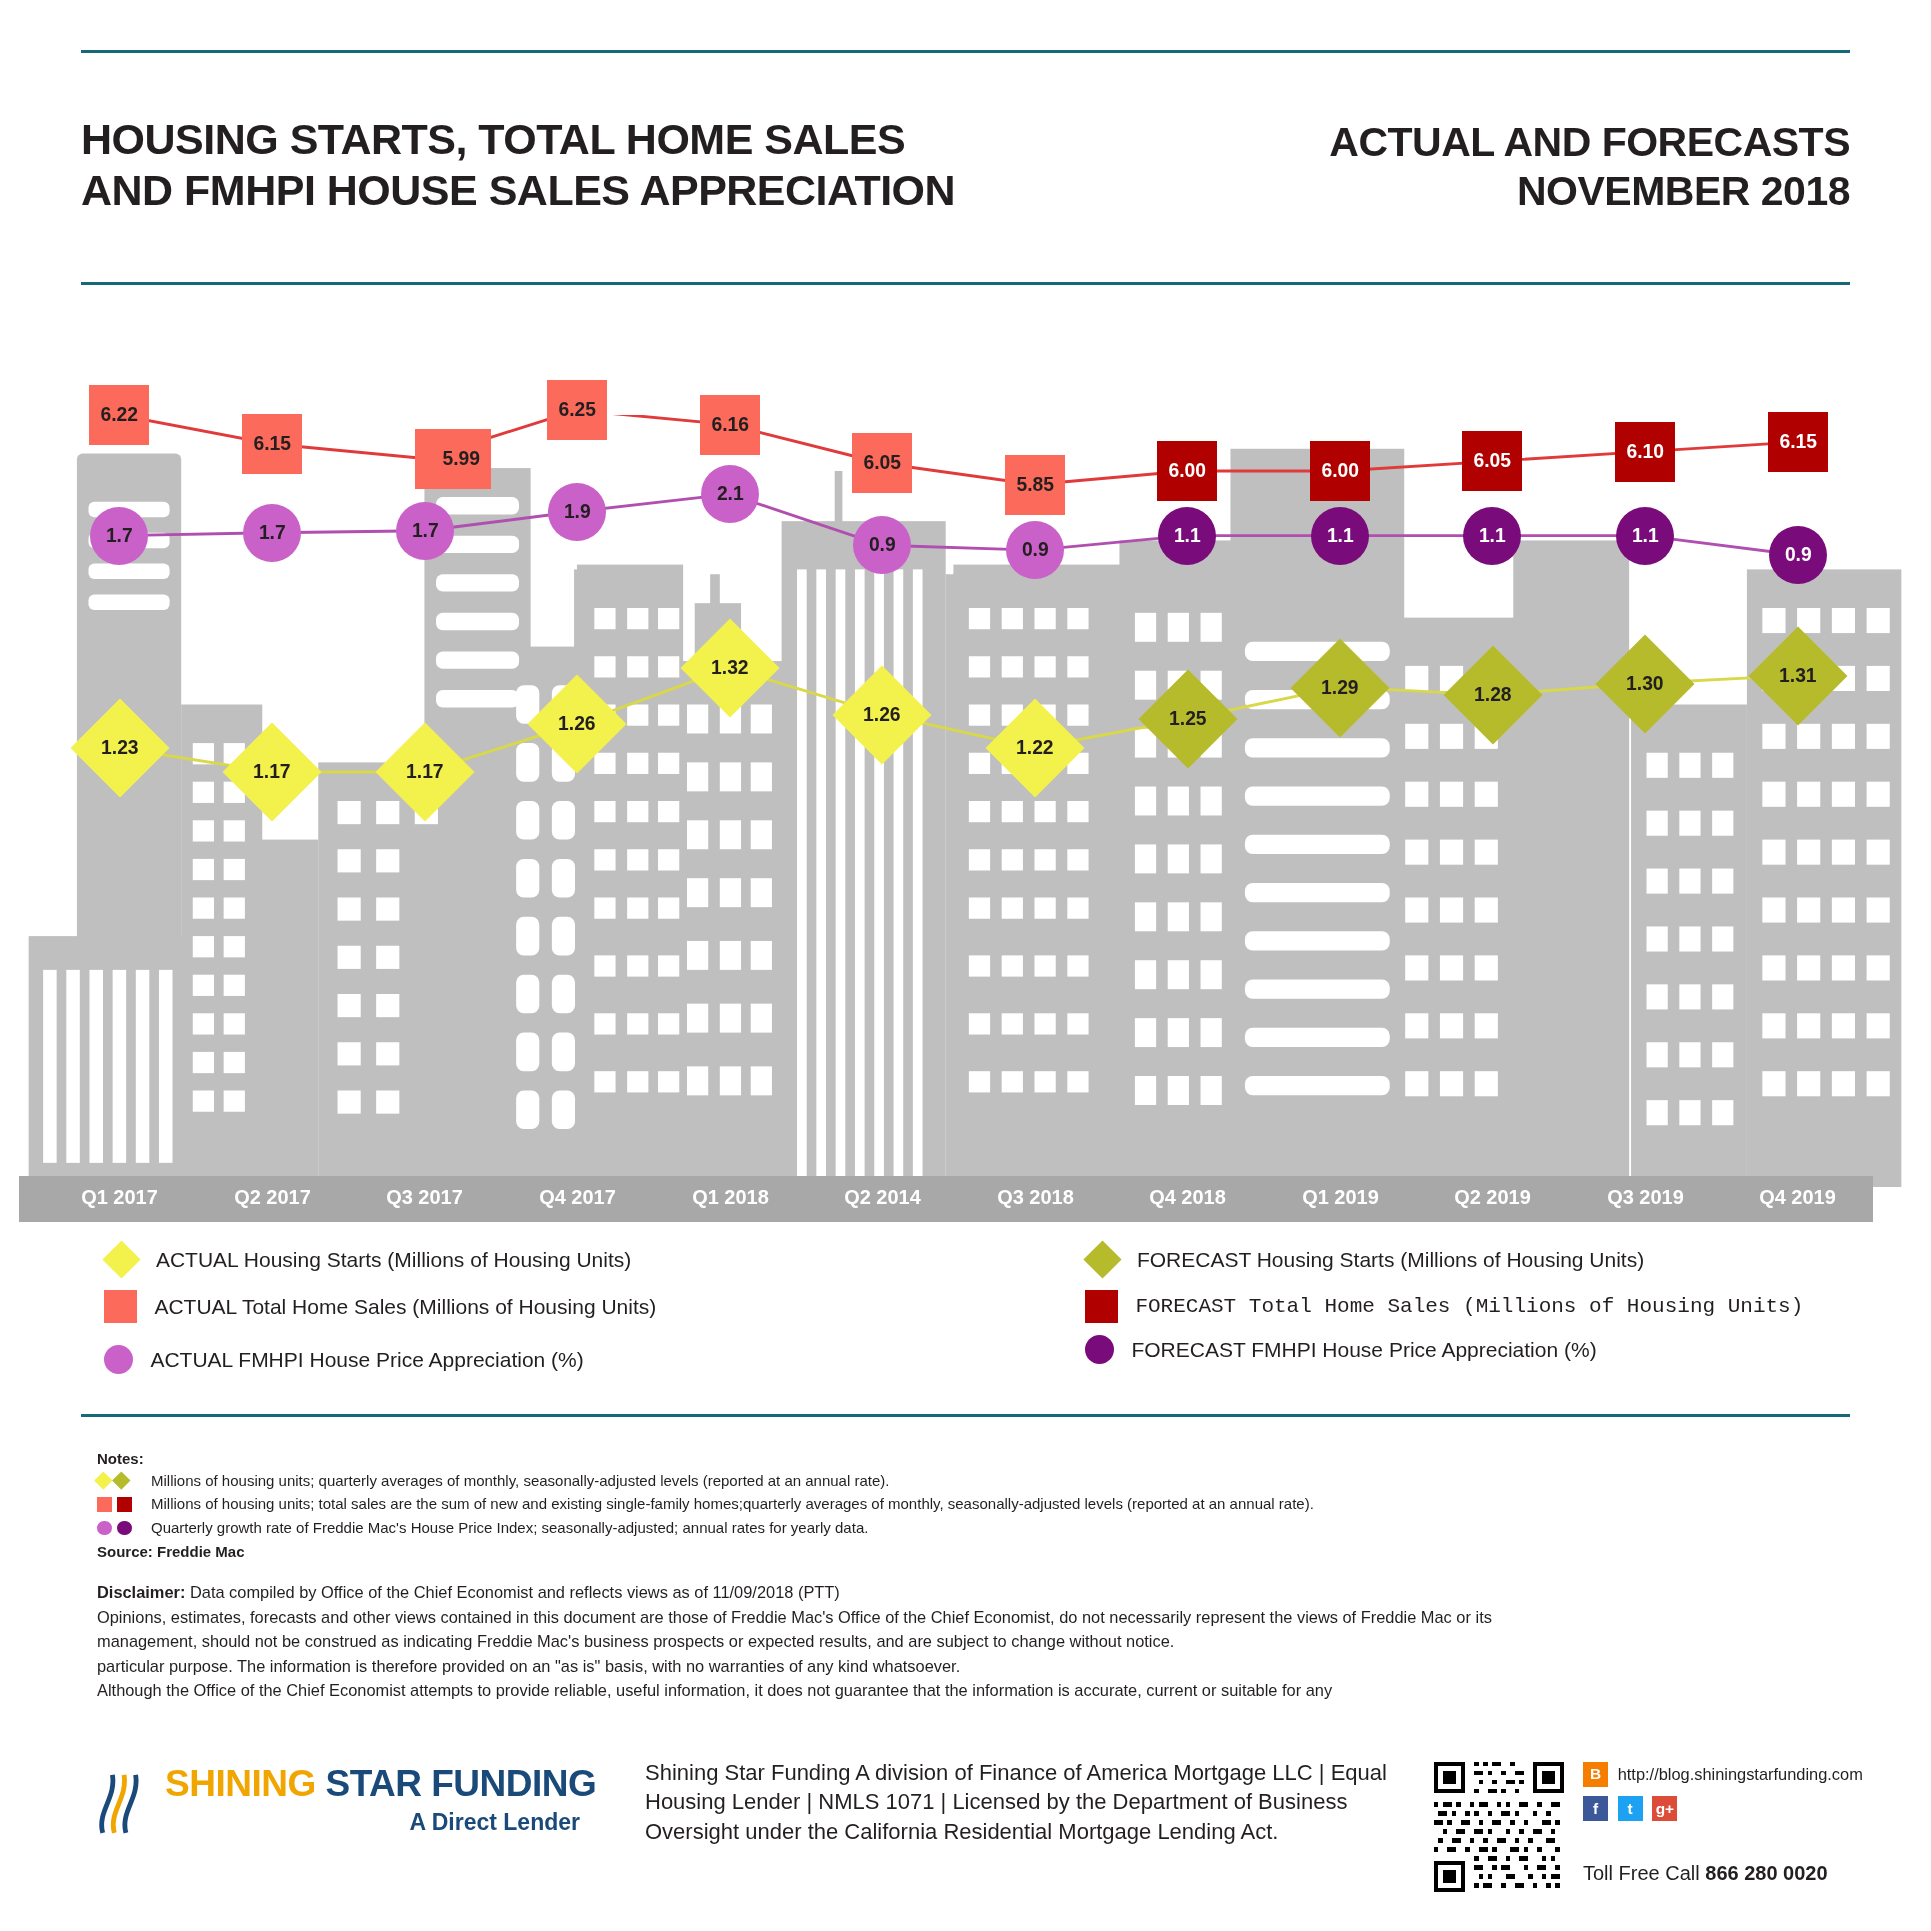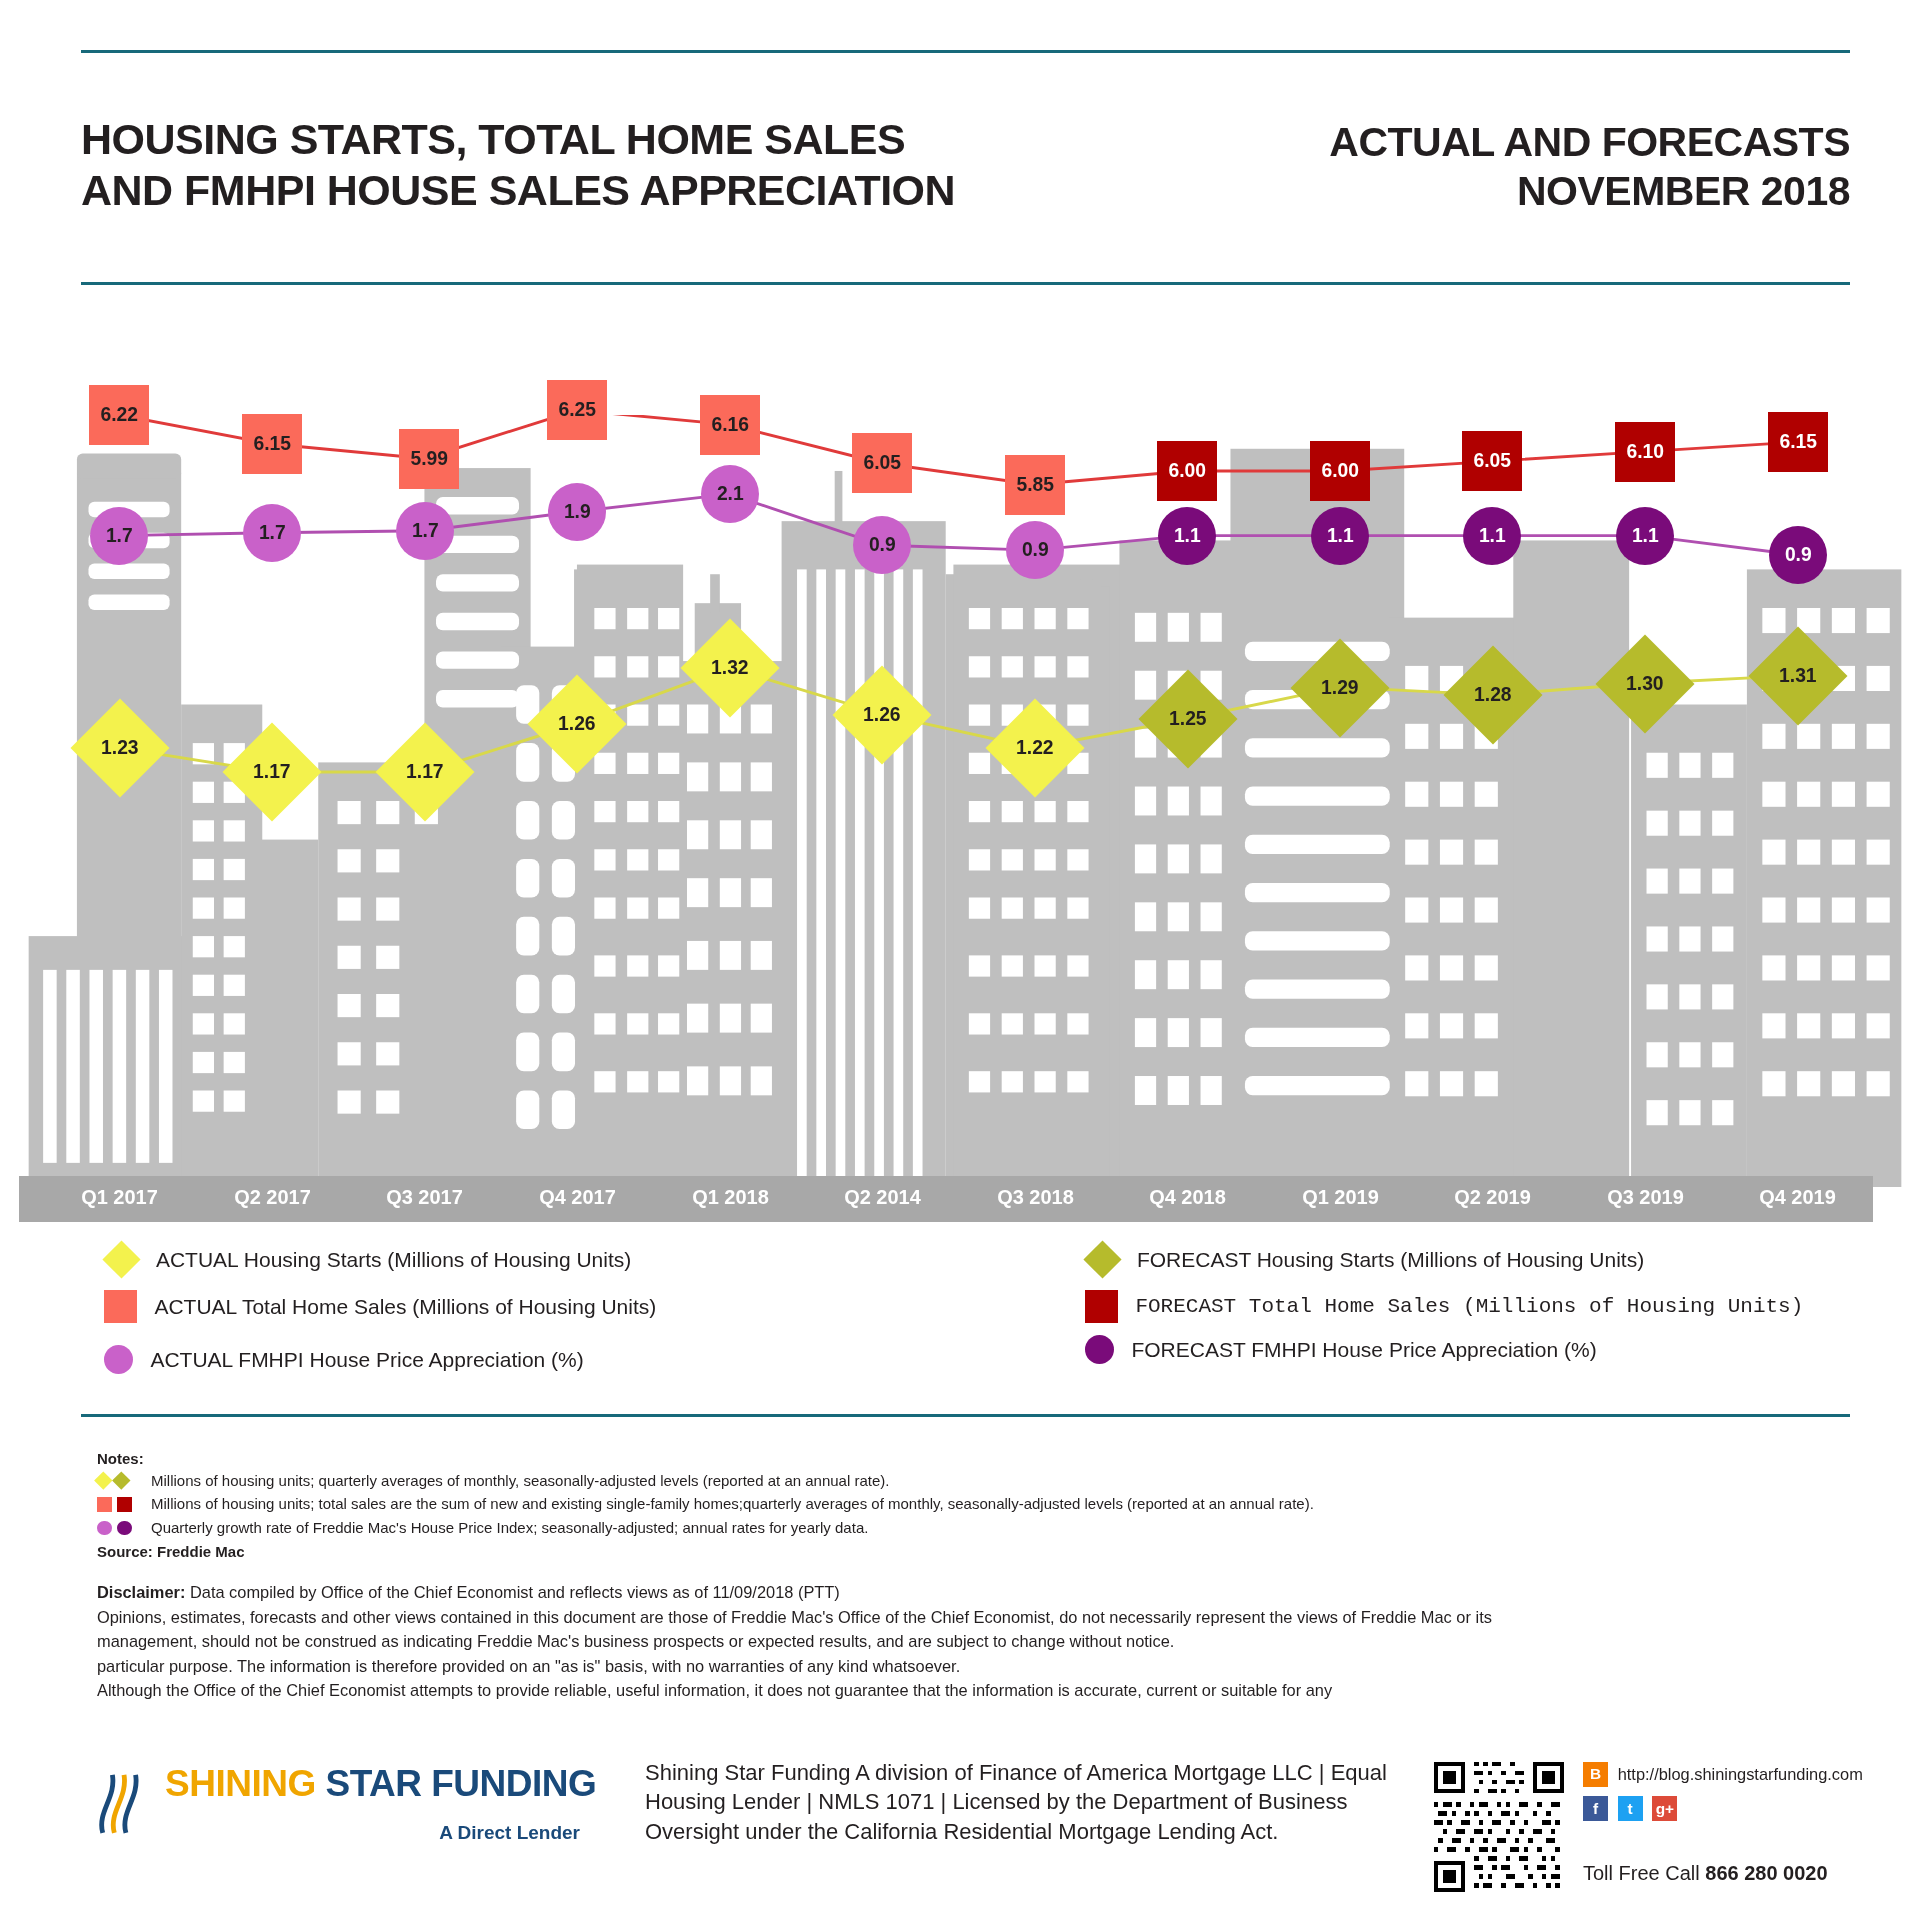--- a/index.html
+++ b/index.html
@@ -56,21 +56,21 @@
   .ni.c{border-radius:50%;}
   .disclaimer{position:absolute;left:97px;top:1580px;width:1767px;font-size:16.4px;line-height:1.5;color:#231f20;}
 
   
   .footer{position:absolute;left:0;top:1748px;width:1931px;height:183px;}
   .logo{position:absolute;left:95px;top:15.4px;width:521px;}
   .logo-main{font-size:37px;font-weight:bold;letter-spacing:-0.5px;}
   .logo-shining{color:#f0a500;}
   .logo-star{color:#1a4a7a;}
   .logo-funding{color:#1a4a7a;}
-  .logo-sub{margin-top:17px;text-align:right;width:415px;font-size:19px;color:#1a4a7a;font-weight:bold;}
+  .logo-sub{margin-top:4px;text-align:right;width:415px;font-size:23px;color:#1a4a7a;font-weight:bold;}
   .swoosh{position:absolute;left:0;top:5.8px;width:58px;height:68px;}
   .footer-text{position:absolute;left:645px;top:9.7px;width:772px;font-size:22px;line-height:1.35;color:#231f20;}
   .qr{position:absolute;left:1434px;top:13.5px;width:130px;height:130px;}
   .social{position:absolute;left:1583px;top:13.5px;width:319px;font-size:16.4px;color:#231f20;}
   .social-row{display:flex;align-items:center;margin-bottom:9.7px;}
   .sicon{width:25px;height:25px;margin-right:9.7px;display:flex;align-items:center;justify-content:center;
          color:#fff;font-weight:bold;font-size:15.4px;}
   .toll{position:absolute;left:1583px;top:114px;font-size:20px;color:#231f20;}
   .toll b{font-weight:bold;}
 </style>
@@ -415,21 +415,21 @@
       <polyline fill="none" stroke="#b04fb0" stroke-width="3" points="104,125 262,122 420,120 578,100 736,82 894,135 1052,140 1210,125 1368,125 1526,125 1684,125 1842,145"></polyline>
       <polyline fill="none" stroke="#d8d84a" stroke-width="3" points="104,345 262,370 420,370 578,320 736,262 894,310 1052,345 1210,315 1368,282 1526,290 1684,278 1842,270"></polyline>
     </svg>
 
     <div class="mk sq actual" style="left:70px;top:-30px;">
         <span>6.22</span>
       </div>
     <div class="mk sq actual" style="left:223px;top:-1px;">
         <span>6.15</span>
       </div>
-    <div class="mk sq actual" style="left:380px;top:13.5px;">
+    <div class="mk sq actual" style="left:396px;top:13.5px;padding-left:16px;">
         <span>5.99</span>
       </div>
     <div class="mk sq actual" style="left:528px;top:-35px;">
         <span>6.25</span>
       </div>
     <div class="mk sq actual" style="left:681px;top:-20px;">
         <span>6.16</span>
       </div>
     <div class="mk sq actual" style="left:833px;top:18.3px;">
         <span>6.05</span>

